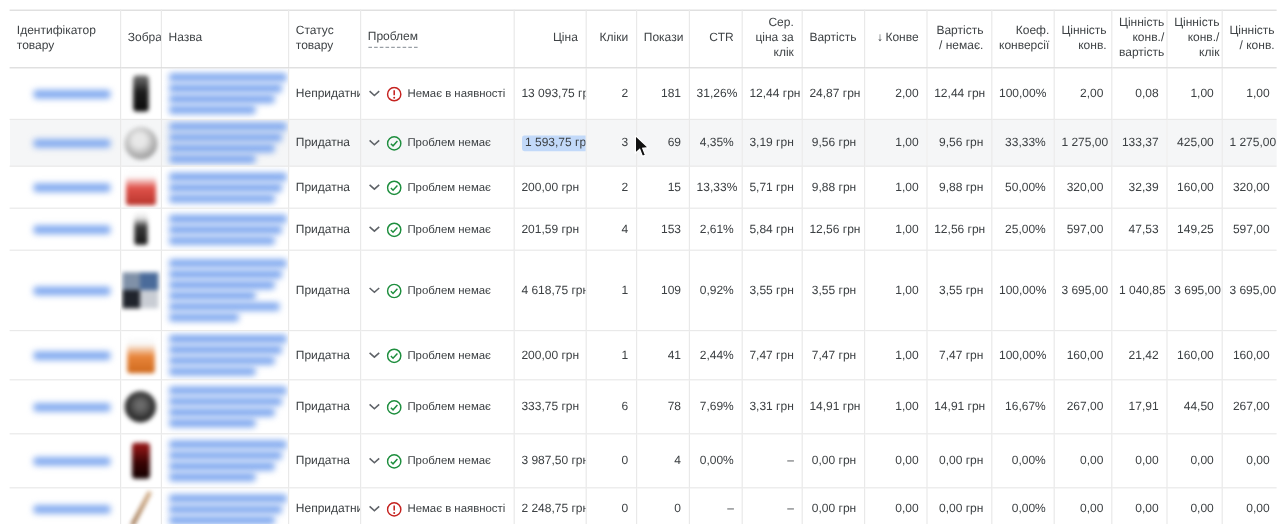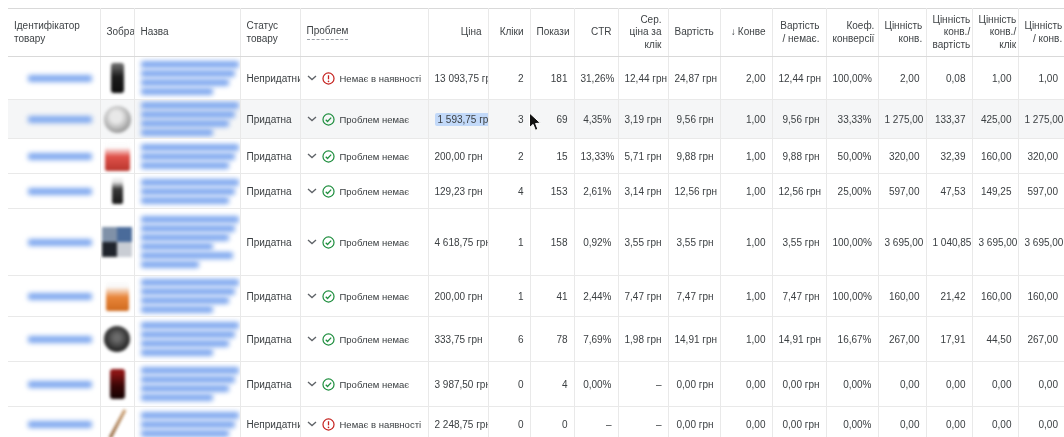--- a/index.html
+++ b/index.html
@@ -256,25 +256,25 @@
                   <path d="M1 1l4 3.6L9 1" fill="none" stroke="#5f6368" stroke-width="1.3"></path>
                 </svg>
               </span>
               <svg width="13" height="13" viewBox="0 0 16 16">
                 <circle cx="8" cy="8" r="6.8" fill="none" stroke="#1e8e3e" stroke-width="1.5"></circle>
                 <path d="M4.6 8.3l2.2 2.2 4.5-4.9" fill="none" stroke="#1e8e3e" stroke-width="1.5"></path>
               </svg>
               <span class="lbl">Проблем немає</span>
             </div>
           </td>
-          <td class="right num">129,23 грн</td>
+          <td class="right num">201,59 грн</td>
           <td class="right num">4</td>
           <td class="right num">153</td>
           <td class="right num">2,61%</td>
-          <td class="right num">3,14 грн</td>
+          <td class="right num">5,84 грн</td>
           <td class="right num">12,56 грн</td>
           <td class="right num">1,00</td>
           <td class="right num">12,56 грн</td>
           <td class="right num">25,00%</td>
           <td class="right num">597,00</td>
           <td class="right num">47,53</td>
           <td class="right num">149,25</td>
           <td class="right num">597,00</td>
         </tr>
         <tr style="height: 67px;">
@@ -306,21 +306,21 @@
               </span>
               <svg width="13" height="13" viewBox="0 0 16 16">
                 <circle cx="8" cy="8" r="6.8" fill="none" stroke="#1e8e3e" stroke-width="1.5"></circle>
                 <path d="M4.6 8.3l2.2 2.2 4.5-4.9" fill="none" stroke="#1e8e3e" stroke-width="1.5"></path>
               </svg>
               <span class="lbl">Проблем немає</span>
             </div>
           </td>
           <td class="right num">4 618,75 грн</td>
           <td class="right num">1</td>
-          <td class="right num">158</td>
+          <td class="right num">109</td>
           <td class="right num">0,92%</td>
           <td class="right num">3,55 грн</td>
           <td class="right num">3,55 грн</td>
           <td class="right num">1,00</td>
           <td class="right num">3,55 грн</td>
           <td class="right num">100,00%</td>
           <td class="right num">3 695,00</td>
           <td class="right num">1 040,85</td>
           <td class="right num">3 695,00</td>
           <td class="right num">3 695,00</td>
@@ -400,21 +400,21 @@
                 <circle cx="8" cy="8" r="6.8" fill="none" stroke="#1e8e3e" stroke-width="1.5"></circle>
                 <path d="M4.6 8.3l2.2 2.2 4.5-4.9" fill="none" stroke="#1e8e3e" stroke-width="1.5"></path>
               </svg>
               <span class="lbl">Проблем немає</span>
             </div>
           </td>
           <td class="right num">333,75 грн</td>
           <td class="right num">6</td>
           <td class="right num">78</td>
           <td class="right num">7,69%</td>
-          <td class="right num">1,98 грн</td>
+          <td class="right num">3,31 грн</td>
           <td class="right num">14,91 грн</td>
           <td class="right num">1,00</td>
           <td class="right num">14,91 грн</td>
           <td class="right num">16,67%</td>
           <td class="right num">267,00</td>
           <td class="right num">17,91</td>
           <td class="right num">44,50</td>
           <td class="right num">267,00</td>
         </tr>
         <tr style="height: 45px;">

